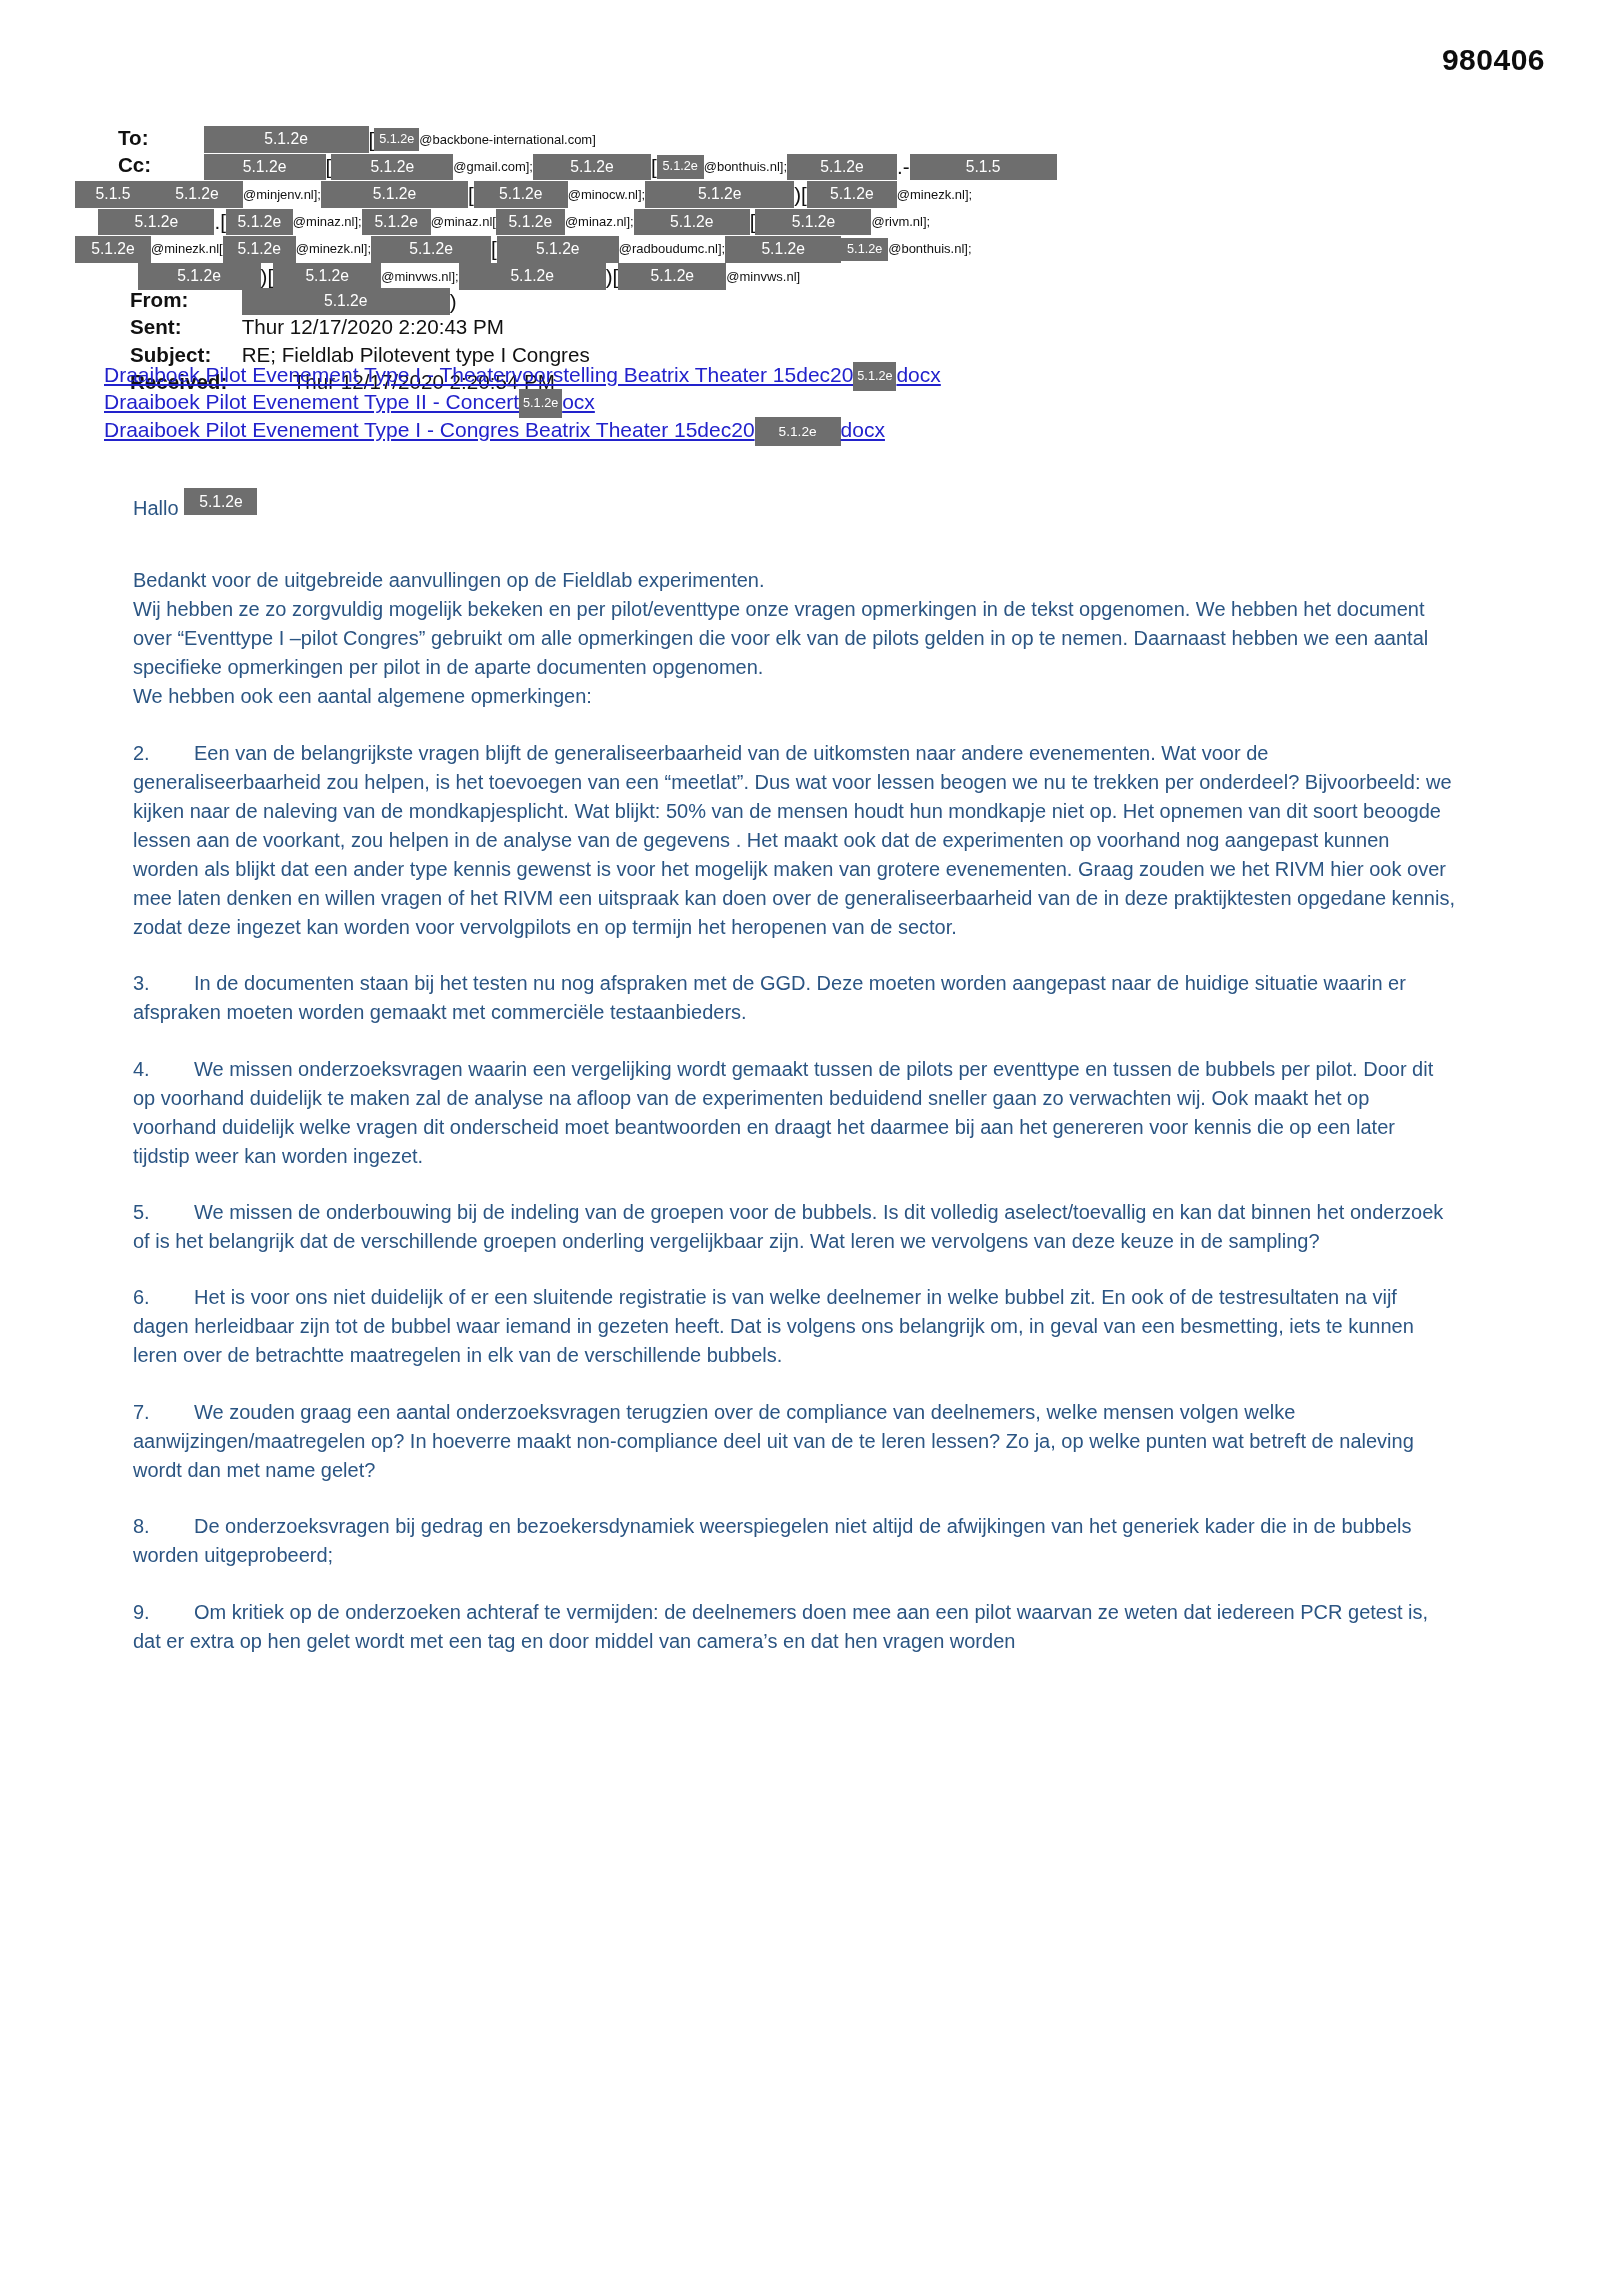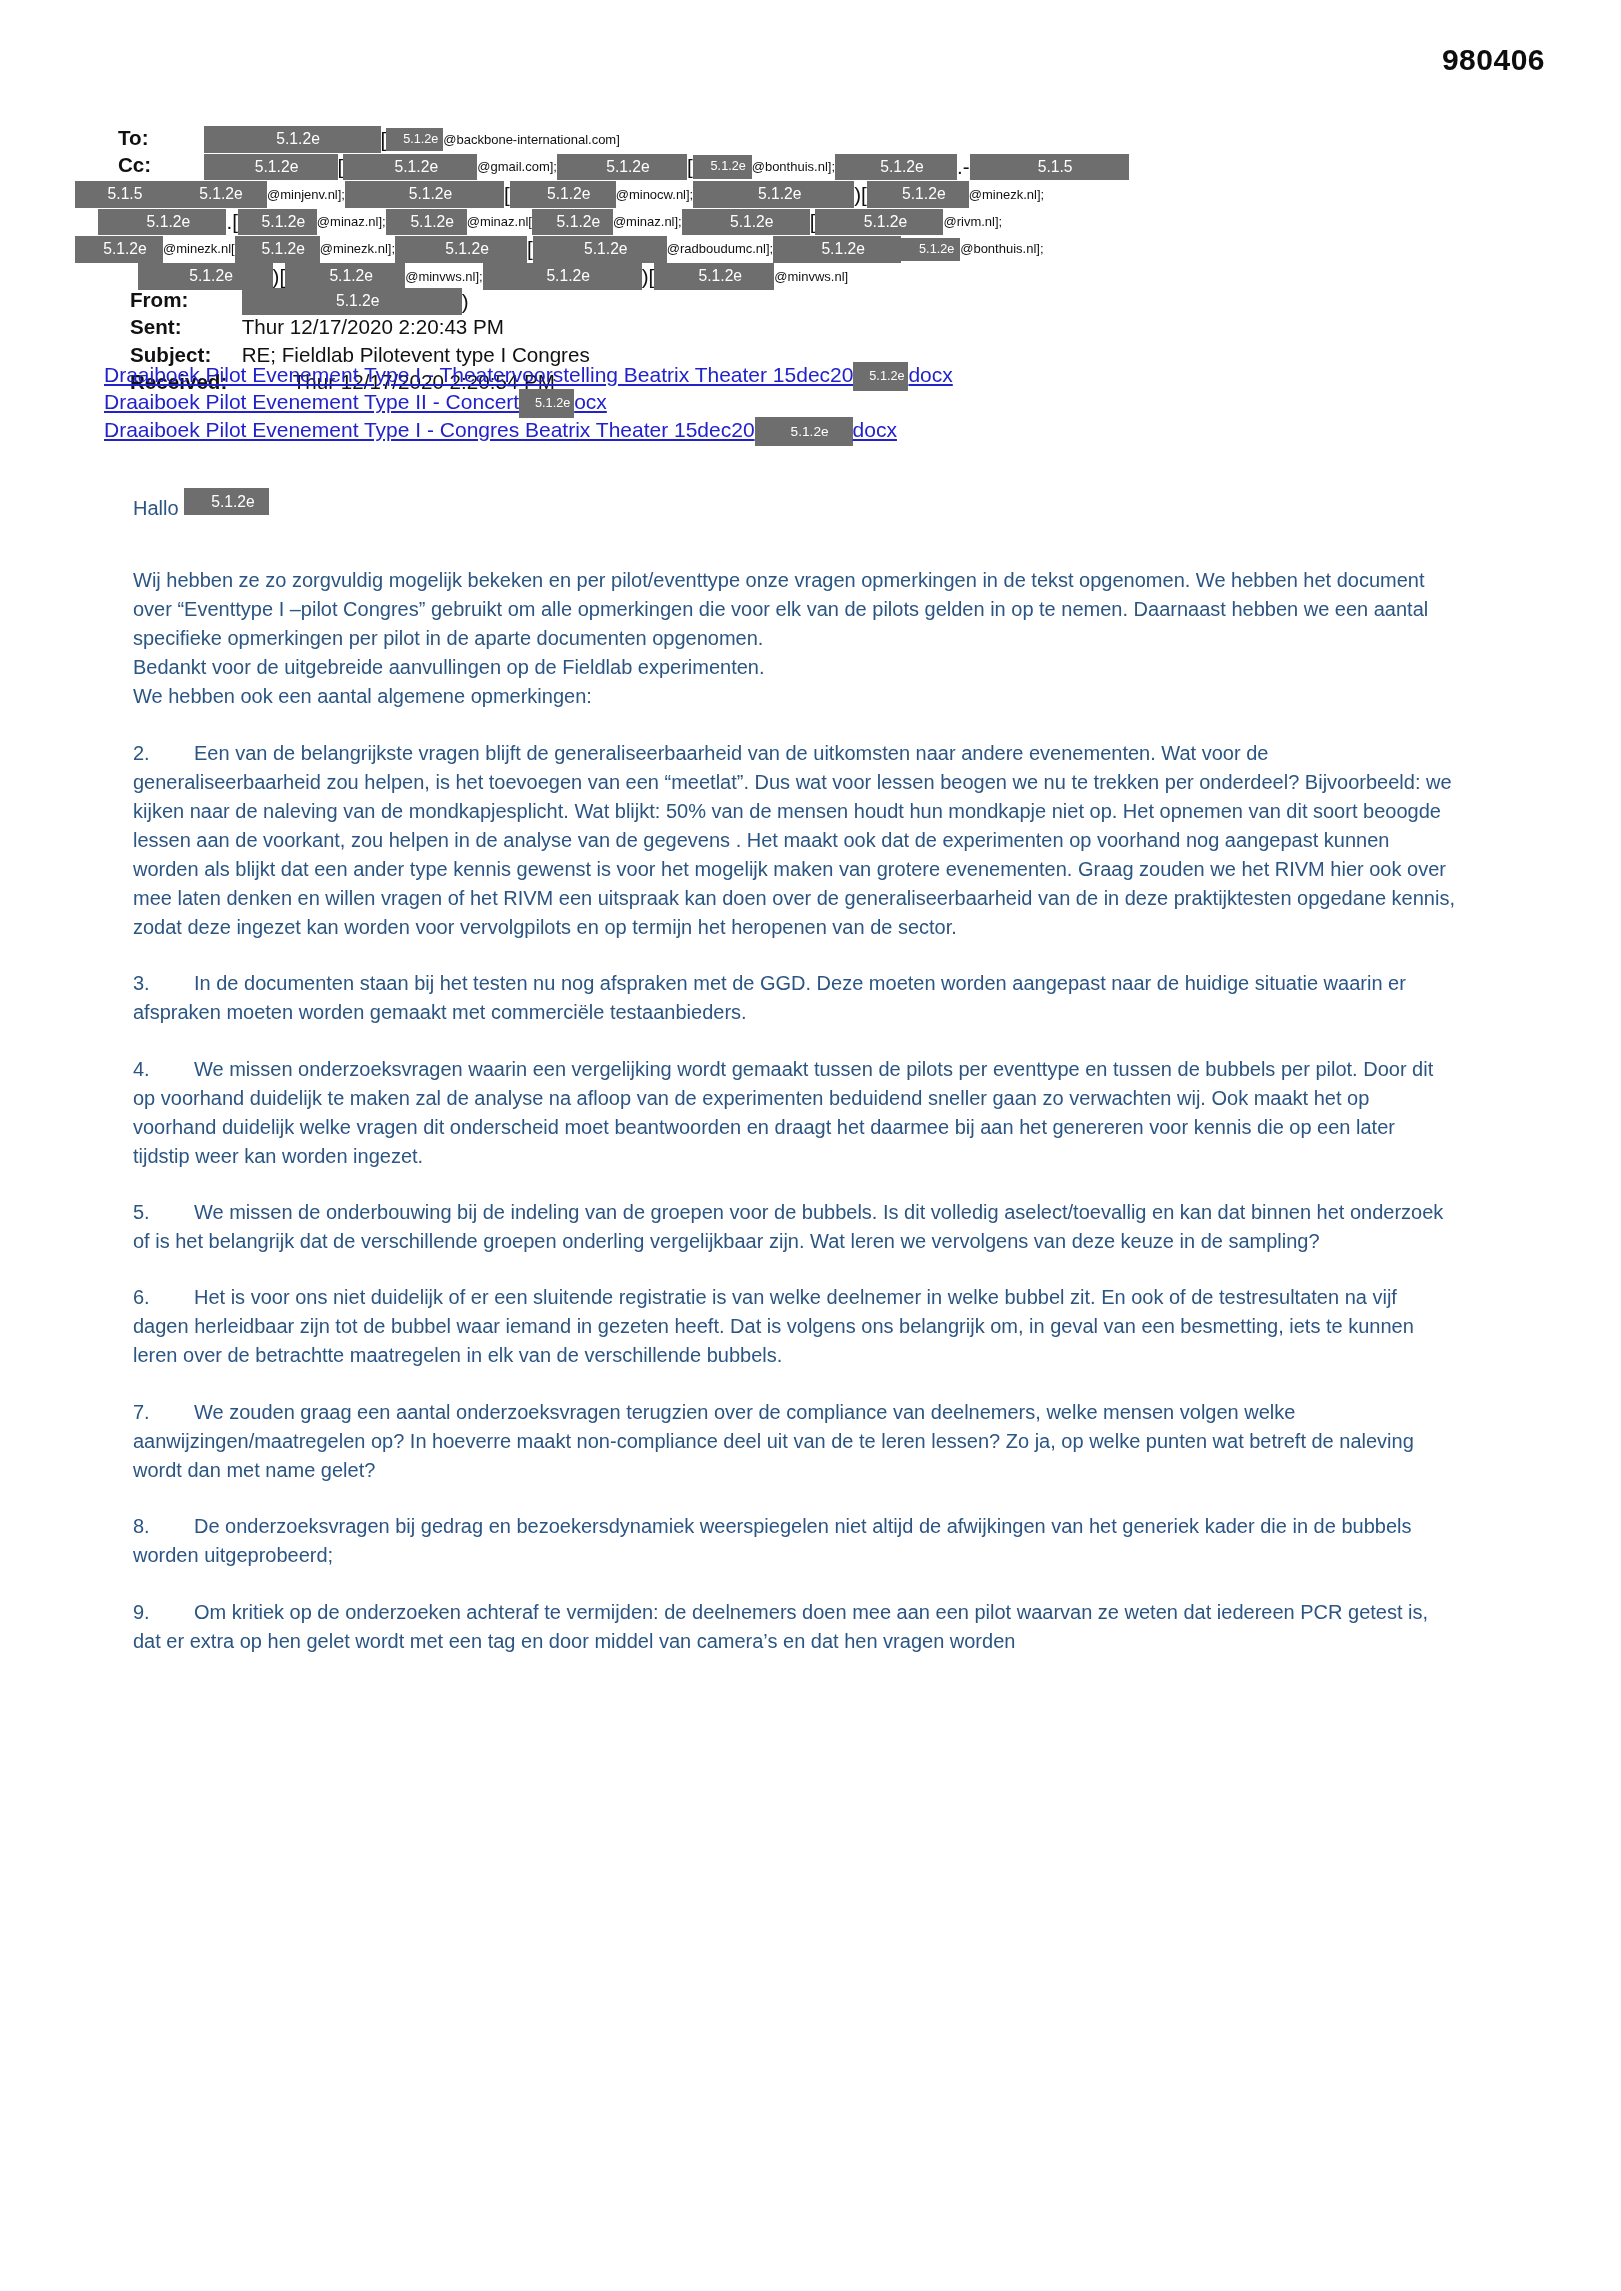--- a/index.html
+++ b/index.html
@@ -67,21 +67,20 @@
     background: #6e6e6e;
     color: #ffffff;
     font-family: "Liberation Sans", sans-serif;
     font-size: 15.7px;
     line-height: 25.5px;
     text-align: center;
     vertical-align: middle;
     letter-spacing: 0;
     white-space: nowrap;
     overflow: hidden;
-    padding-left: 12px;
   }
   .rd.sm { font-size: 13.7px; line-height: 22.5px; }
   .rd.tiny { font-size: 12.7px; line-height: 20.6px; }
 
   .addr {
     display: inline-block;
     vertical-align: middle;
     font-size: 13px;
     color: #111;
     background: #fff;
@@ -231,22 +230,22 @@
 
 
     <a class="attach"><span>Draaiboek Pilot Evenement Type I - Congres Beatrix Theater 15dec20</span><span class="rd sm" style="width:86px;height:29px;line-height:29px;">5.1.2e</span><span>docx</span></a>
 
   </div>
 
   <div class="body">
 
     <p class="greet"><span>Hallo</span><span class="rd" style="width:73px;height:27.4px;line-height:27.4px;">5.1.2e</span></p>
 
+    <p class="para tight">Bedankt voor de uitgebreide aanvullingen op de Fieldlab experimenten.</p>
     <p class="para tight">Wij hebben ze zo zorgvuldig mogelijk bekeken en per pilot/eventtype onze vragen opmerkingen in de tekst opgenomen. We hebben het document over “Eventtype I –pilot Congres” gebruikt om alle opmerkingen die voor elk van de pilots gelden in op te nemen. Daarnaast hebben we een aantal specifieke opmerkingen per pilot in de aparte documenten opgenomen.</p>
-    <p class="para tight">Bedankt voor de uitgebreide aanvullingen op de Fieldlab experimenten.</p>
     <p class="para">We hebben ook een aantal algemene opmerkingen:</p>
 
 
     <p class="para"><span class="num">2.</span><span>Een van de belangrijkste vragen blijft de generaliseerbaarheid van de uitkomsten naar andere evenementen. Wat voor de generaliseerbaarheid zou helpen, is het toevoegen van een “meetlat”. Dus wat voor lessen beogen we nu te trekken per onderdeel? Bijvoorbeeld: we kijken naar de naleving van de mondkapjesplicht. Wat blijkt: 50% van de mensen houdt hun mondkapje niet op. Het opnemen van dit soort beoogde lessen aan de voorkant, zou helpen in de analyse van de gegevens . Het maakt ook dat de experimenten op voorhand nog aangepast kunnen worden als blijkt dat een ander type kennis gewenst is voor het mogelijk maken van grotere evenementen. Graag zouden we het RIVM hier ook over mee laten denken en willen vragen of het RIVM een uitspraak kan doen over de generaliseerbaarheid van de in deze praktijktesten opgedane kennis, zodat deze ingezet kan worden voor vervolgpilots en op termijn het heropenen van de sector.</span></p>
 
     <p class="para"><span class="num">3.</span><span>In de documenten staan bij het testen nu nog afspraken met de GGD. Deze moeten worden aangepast naar de huidige situatie waarin er afspraken moeten worden gemaakt met commerciële testaanbieders.</span></p>
 
     <p class="para"><span class="num">4.</span><span>We missen onderzoeksvragen waarin een vergelijking wordt gemaakt tussen de pilots per eventtype en tussen de bubbels per pilot. Door dit op voorhand duidelijk te maken zal de analyse na afloop van de experimenten beduidend sneller gaan zo verwachten wij. Ook maakt het op voorhand duidelijk welke vragen dit onderscheid moet beantwoorden en draagt het daarmee bij aan het genereren voor kennis die op een later tijdstip weer kan worden ingezet.</span></p>
 
     <p class="para"><span class="num">5.</span><span>We missen de onderbouwing bij de indeling van de groepen voor de bubbels. Is dit volledig aselect/toevallig en kan dat binnen het onderzoek of is het belangrijk dat de verschillende groepen onderling vergelijkbaar zijn. Wat leren we vervolgens van deze keuze in de sampling?</span></p>

